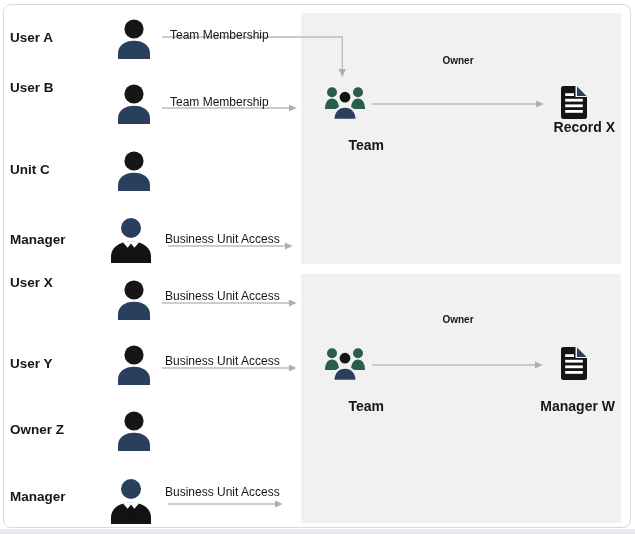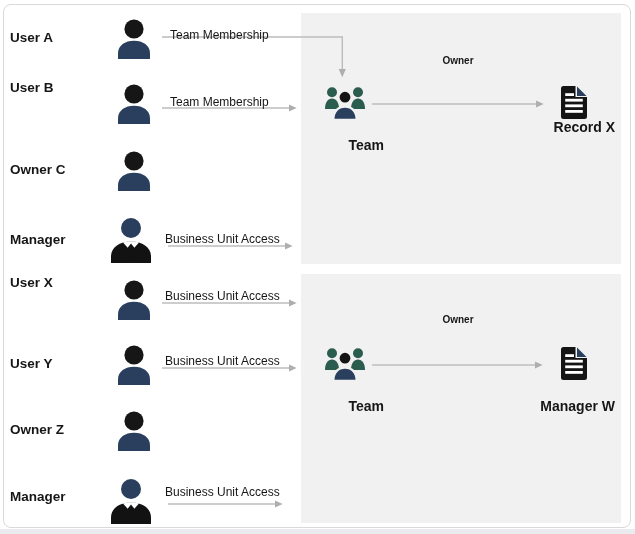--- a/index.html
+++ b/index.html
@@ -85,21 +85,21 @@
   <path d="M168,246 H285" fill="none" stroke="#bcbcbe" stroke-width="1.4" marker-end="url(#ah)"></path>
   <path d="M162,303 H289" fill="none" stroke="#bcbcbe" stroke-width="1.4" marker-end="url(#ah)"></path>
   <path d="M162,368 H289" fill="none" stroke="#bcbcbe" stroke-width="1.4" marker-end="url(#ah)"></path>
   <path d="M168,504 H275" fill="none" stroke="#bcbcbe" stroke-width="1.4" marker-end="url(#ah)"></path>
   <path d="M372,104 H536" fill="none" stroke="#bcbcbe" stroke-width="1.4" marker-end="url(#ah)"></path>
   <path d="M372,365 H535" fill="none" stroke="#bcbcbe" stroke-width="1.4" marker-end="url(#ah)"></path>
 </svg>
 
 <div class="row-name" style="top:29px">User A</div>
 <div class="row-name" style="top:79px">User B</div>
-<div class="row-name" style="top:161px">Owner C</div>
+<div class="row-name" style="top:161px">Unit C</div>
 <div class="row-name" style="top:231px">Manager</div>
 <div class="row-name" style="top:274px">User X</div>
 <div class="row-name" style="top:355px">User Y</div>
 <div class="row-name" style="top:421px">Owner Z</div>
 <div class="row-name" style="top:488px">Manager</div>
 
 <svg class="icon" style="left:117px;top:19px" width="34" height="40" viewBox="0 0 34 40">
     <use href="#sym-user"></use>
   </svg>
 <svg class="icon" style="left:117px;top:84px" width="34" height="40" viewBox="0 0 34 40">

